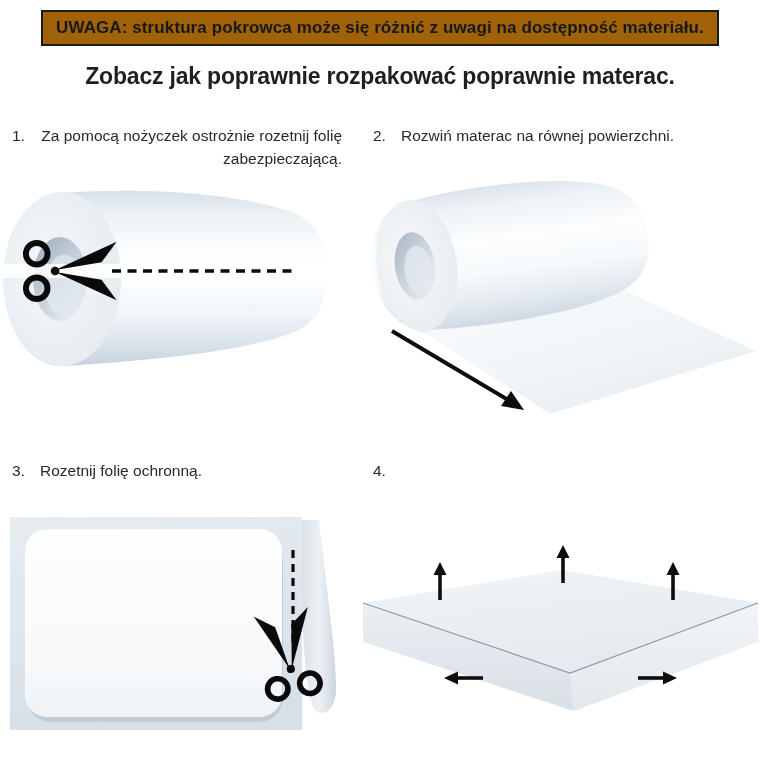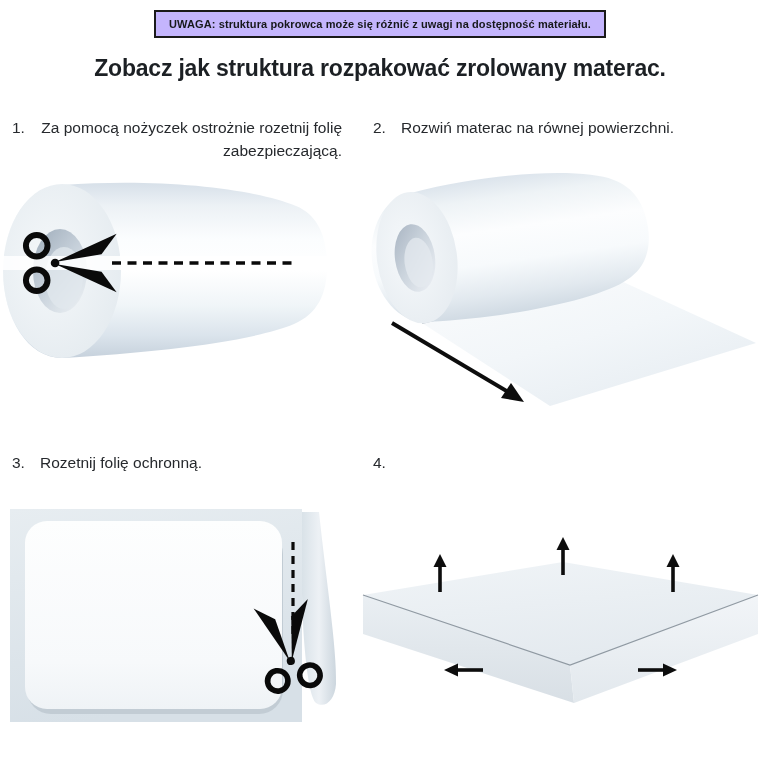--- a/index.html
+++ b/index.html
@@ -2,22 +2,22 @@
 <html lang="pl"><head>
 <meta charset="utf-8">
 <style>
   * { margin:0; padding:0; box-sizing:border-box; }
   html,body { width:760px; height:760px; background:#ffffff; overflow:hidden;
     font-family:"Liberation Sans","DejaVu Sans",sans-serif; }
   .page { position:relative; width:760px; height:760px; background:#fff; }
 
   .notice {
     width:fit-content; margin:10px auto 0 auto;
-    border:2px solid #1a1a1a; background:#c4b5fd;
-    padding:6px 13px; font-weight:bold; font-size:11px; color:#16181a;
+    border:2px solid #1a1a1a; background:#a16207;
+    padding:6px 13px; font-weight:bold; font-size:17px; color:#16181a;
     letter-spacing:.1px;
   }
 
   .heading {
     margin-top:17px; text-align:center;
     font-size:23px; font-weight:bold; color:#1c2024; letter-spacing:-.2px;
   }
 
   .steps-grid {
     margin-top:29px;
@@ -53,21 +53,21 @@
         <polygon points="1,1 58,27 44,8" fill="#0a0a0a"></polygon>
         <circle cx="1" cy="0" r="4" fill="#0a0a0a"></circle>
         <circle cx="-16" cy="-16" r="10" fill="none" stroke="#0a0a0a" stroke-width="5.5"></circle>
         <circle cx="-16" cy="16" r="10" fill="none" stroke="#0a0a0a" stroke-width="5.5"></circle>
       </g>
     </defs>
   </svg>
 
   <div class="notice">UWAGA: struktura pokrowca może się różnić z uwagi na dostępność materiału.</div>
 
-  <h1 class="heading">Zobacz jak struktura rozpakować zrolowany materac.</h1>
+  <h1 class="heading">Zobacz jak poprawnie rozpakować poprawnie materac.</h1>
 
   <div class="steps-grid">
 
     <div class="step-text c-left">
       <span class="step-num">1.</span>
       <span class="step-desc-1">Za pomocą nożyczek ostrożnie rozetnij folię zabezpieczającą.</span>
     </div>
 
     <div class="step-text c-right">
       <span class="step-num">2.</span>

